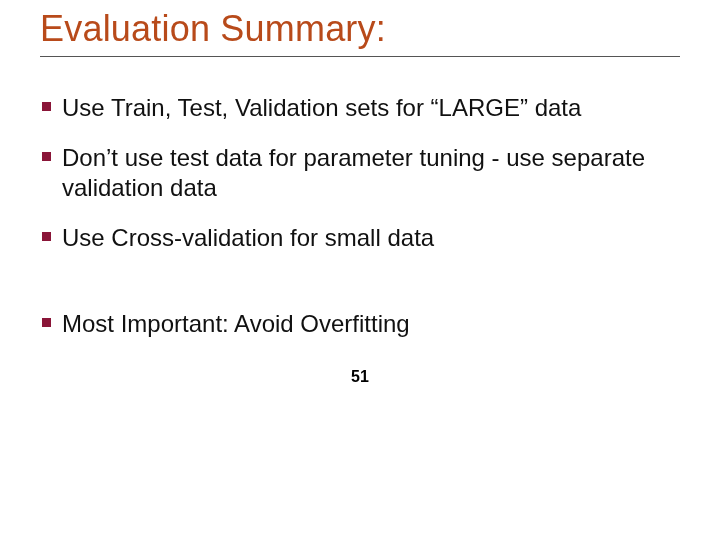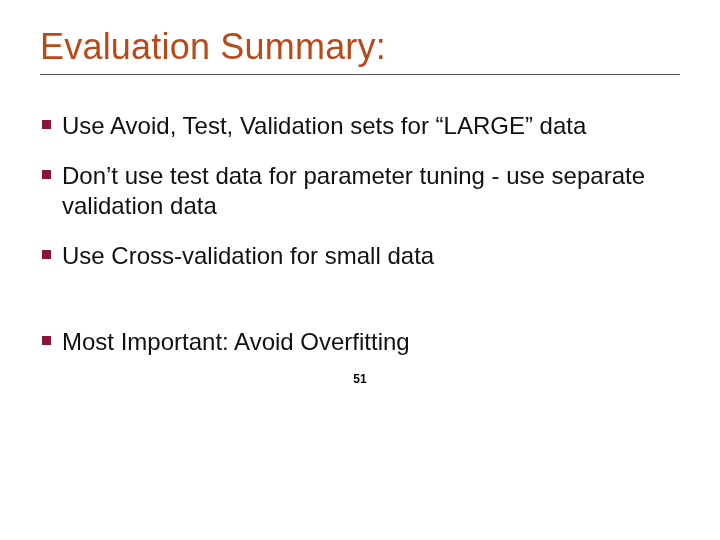--- a/index.html
+++ b/index.html
@@ -9,21 +9,21 @@
     height: 540px;
     background: #ffffff;
     font-family: Tahoma, Verdana, Arial, sans-serif;
     overflow: hidden;
   }
   .slide {
     position: relative;
     width: 720px;
     height: 404px;
     box-sizing: border-box;
-    padding: 26px 40px 0 40px;
+    padding: 8px 40px 0 40px;
   }
   .title {
     font-size: 36px;
     color: #b84a1a;
     margin: 0 0 4px 0;
     font-weight: normal;
     letter-spacing: 0.2px;
   }
   .rule {
     border: none;
@@ -55,33 +55,33 @@
   }
   .gap {
     height: 36px;
   }
   .pagenum {
     position: absolute;
     left: 0;
     right: 0;
     bottom: 18px;
     text-align: center;
-    font-size: 12px;
+    font-size: 16px;
     font-weight: bold;
     color: #000;
   }
 </style>
 </head>
 <body>
 
 <div class="slide">
   <h1 class="title">Evaluation Summary:</h1>
   <hr class="rule">
   <ul class="bullets">
-    <li>Use Avoid, Test, Validation sets for “LARGE” data</li>
+    <li>Use Train, Test, Validation sets for “LARGE” data</li>
     <li>Don’t use test data for parameter tuning - use separate validation data</li>
     <li>Use Cross-validation for small data</li>
   </ul>
   <div class="gap"></div>
   <ul class="bullets">
     <li>Most Important: Avoid Overfitting</li>
   </ul>
   <div class="pagenum">51</div>
 </div>
 

